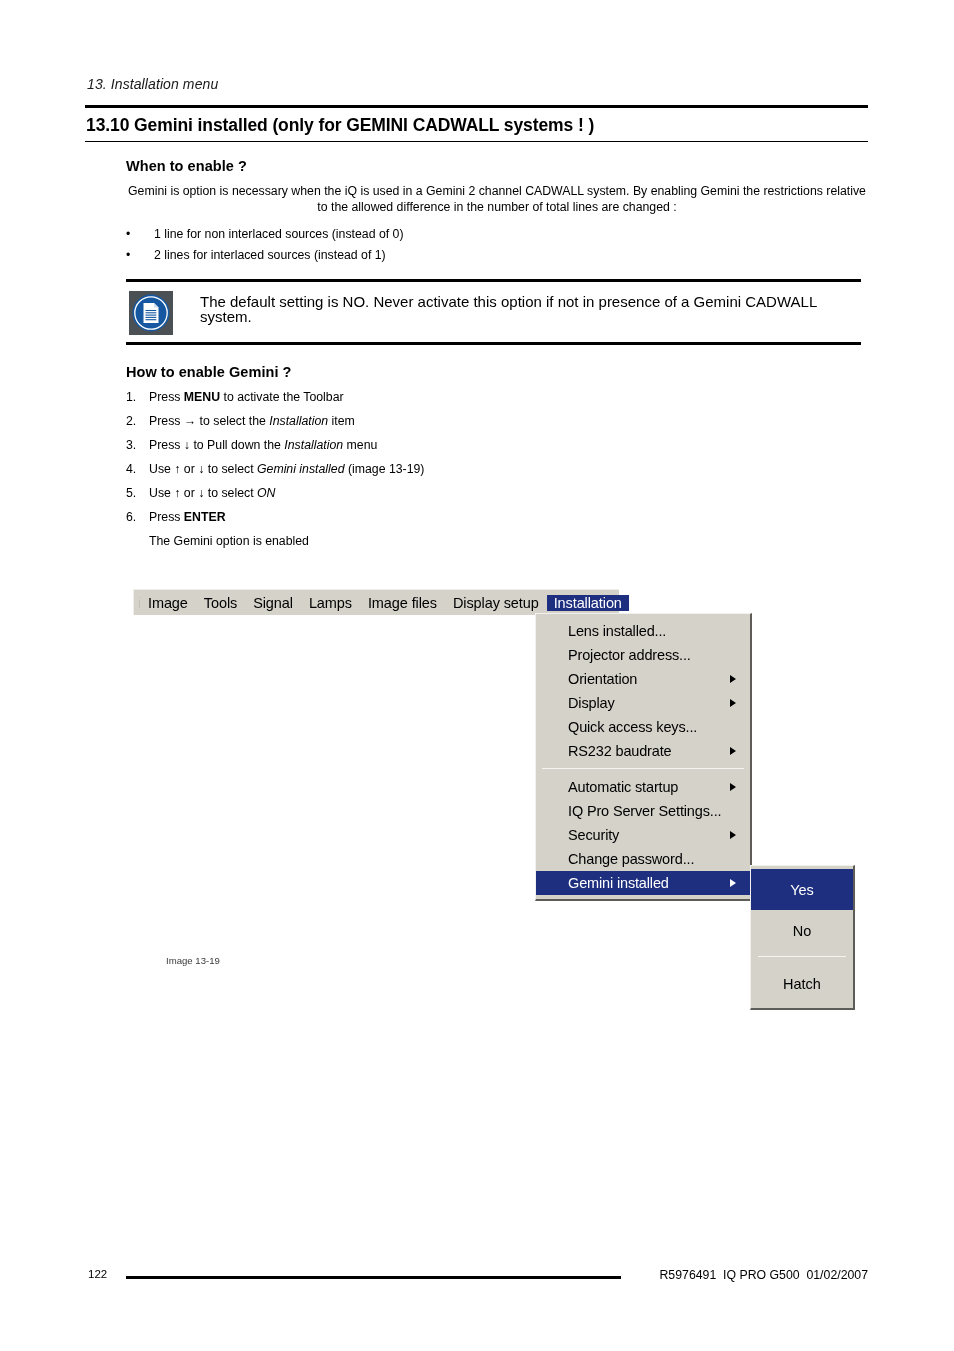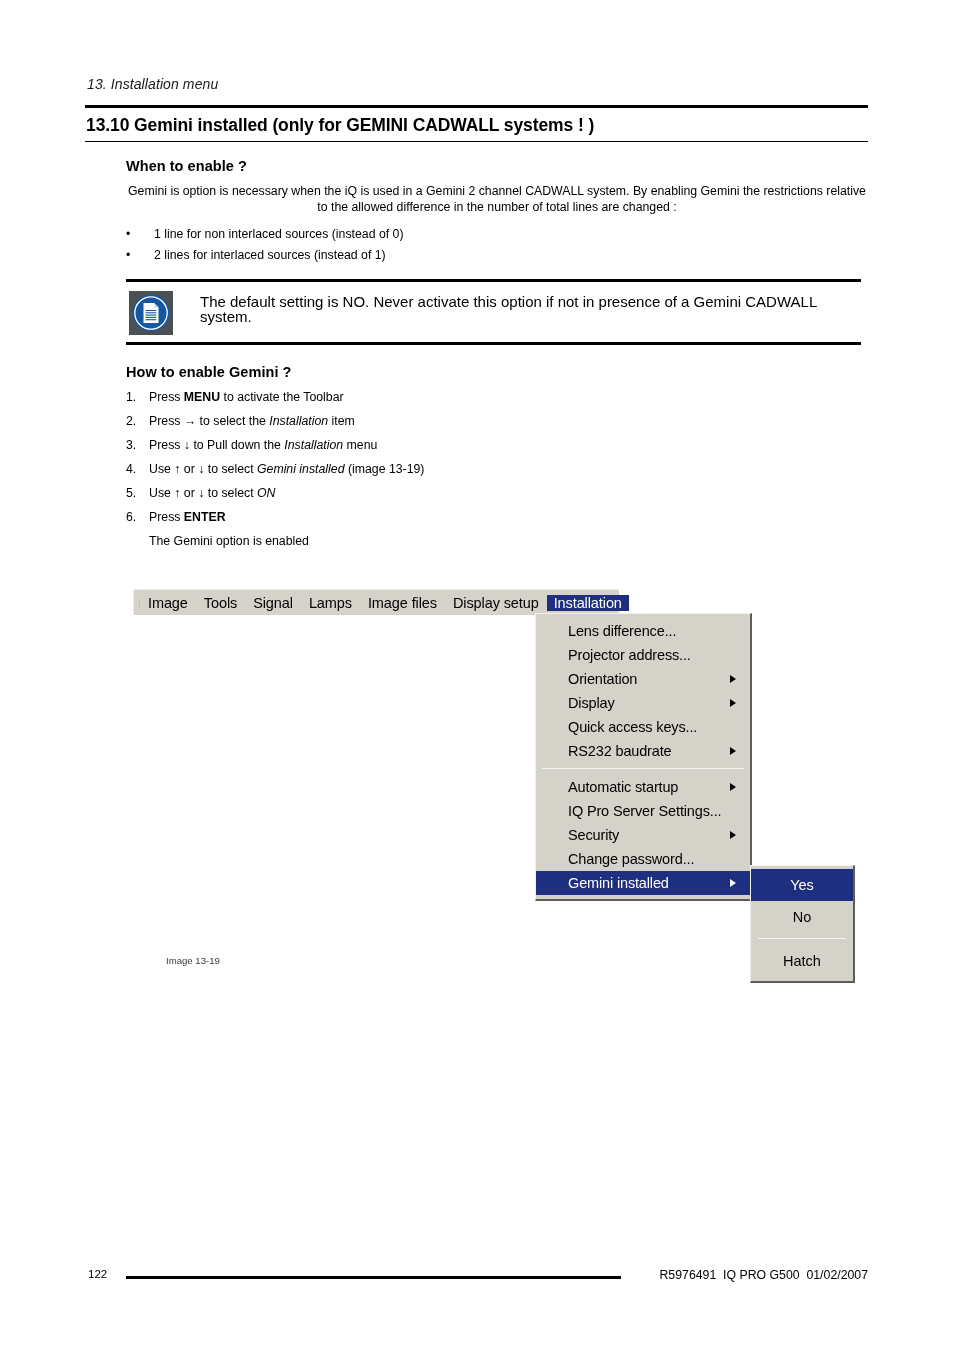--- a/index.html
+++ b/index.html
@@ -233,21 +233,21 @@
     width: 105px;
     background: #d5d2ca;
     border-top: 1px solid #f2f1ed;
     border-left: 1px solid #f2f1ed;
     border-right: 2px solid #5d5c59;
     border-bottom: 2px solid #5d5c59;
     padding: 3px 0 4px 0;
     font-size: 14.5px;
   }
   .sm-item {
-    height: 32px;
+    height: 41px;
     display: flex;
     align-items: center;
     justify-content: center;
     color: #000;
     text-align: right;
   }
   .sm-item.sel {
     background: #1d2f7e;
     color: #ffffff;
   }
@@ -365,21 +365,21 @@
     <div class="mi">Image</div>
     <div class="mi">Tools</div>
     <div class="mi">Signal</div>
     <div class="mi">Lamps</div>
     <div class="mi">Image files</div>
     <div class="mi">Display setup</div>
     <div class="mi active">Installation</div>
   </div>
 
   <div class="dropdown">
-    <div class="dd-item">Lens difference...</div>
+    <div class="dd-item">Lens installed...</div>
     <div class="dd-item">Projector address...</div>
     <div class="dd-item">
       <span>Orientation</span>
       <span class="arrow"></span>
     </div>
     <div class="dd-item">
       <span>Display</span>
       <span class="arrow"></span>
     </div>
     <div class="dd-item">Quick access keys...</div>

